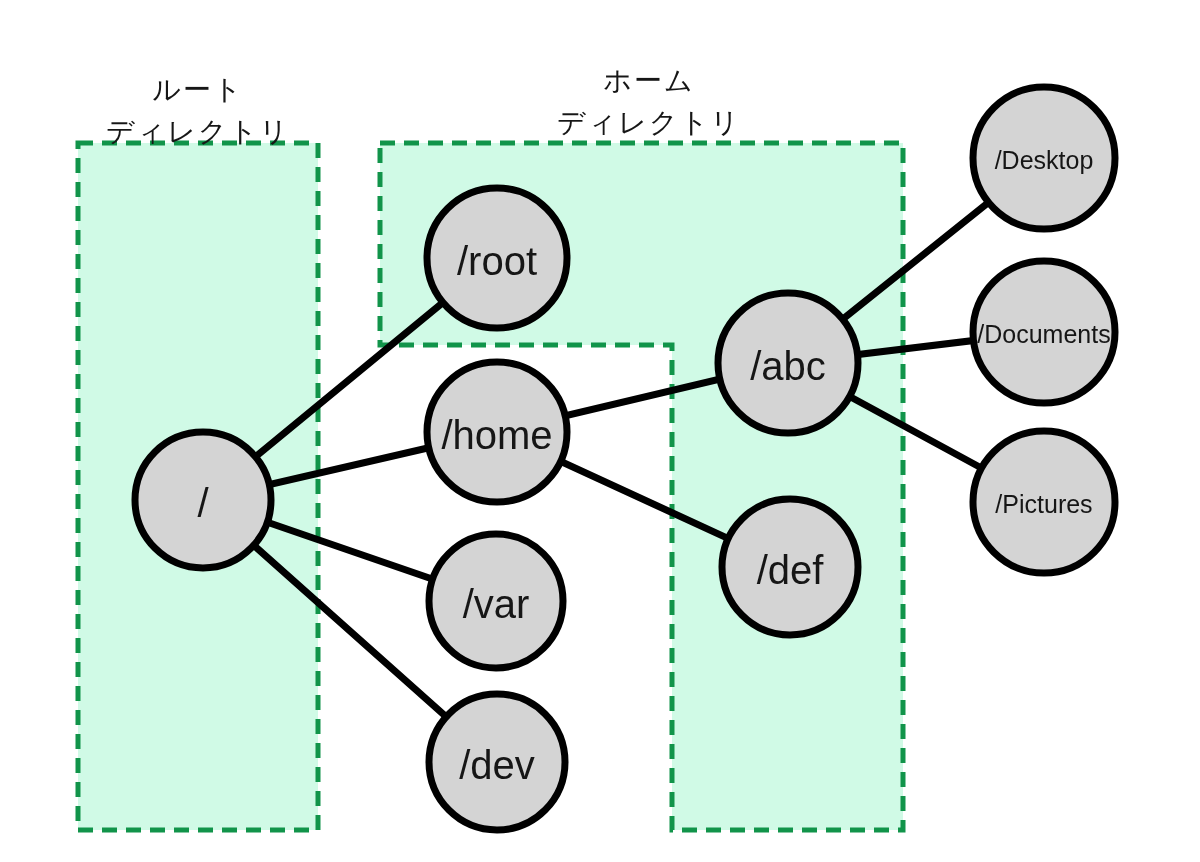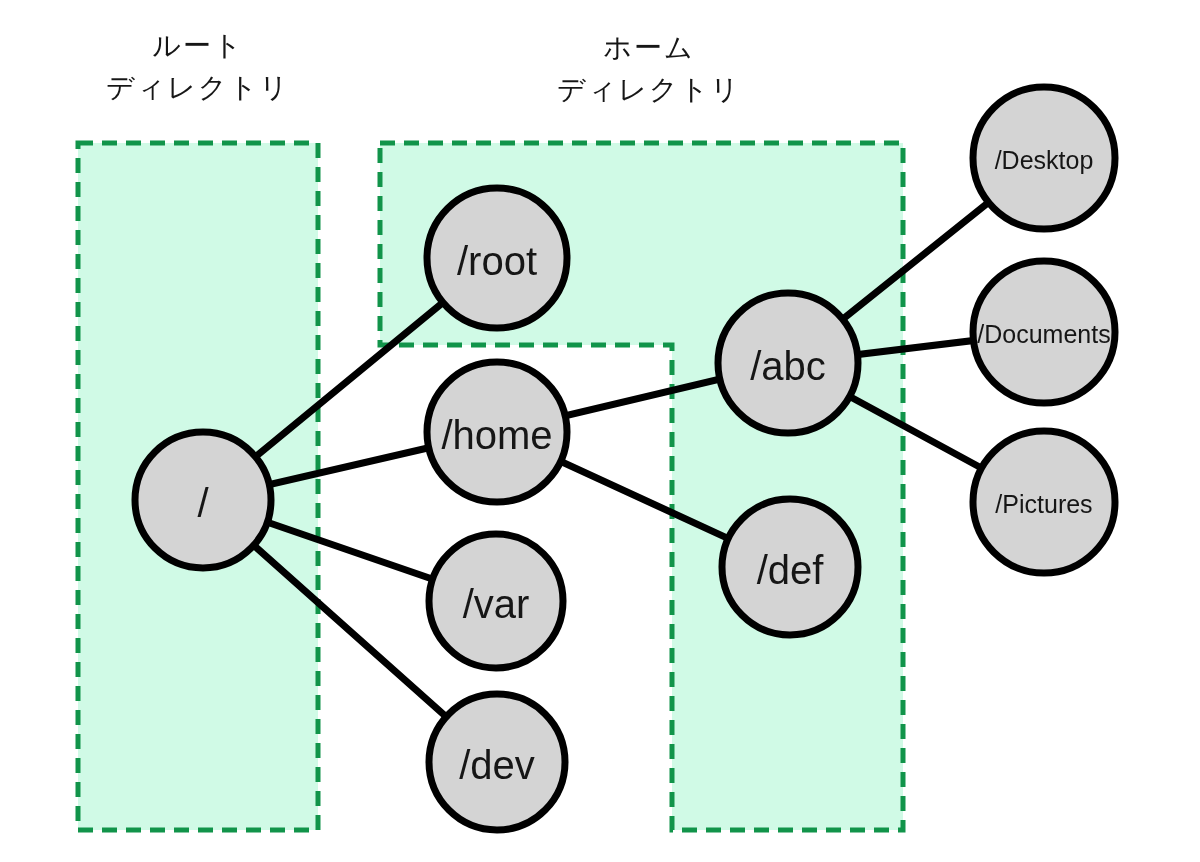--- a/index.html
+++ b/index.html
@@ -21,20 +21,21 @@
     top: 0;
   }
   .region-label {
     position: absolute;
     text-align: center;
     color: #161616;
     font-size: 28px;
     line-height: 42px;
     letter-spacing: 2px;
     white-space: nowrap;
+    margin-top: 44px;
   }
   .region-label span { display: block; }
   .node-text {
     font-family: "Liberation Sans", "DejaVu Sans", sans-serif;
     fill: #161616;
   }
   .node-text.big   { font-size: 40px; }
   .node-text.small { font-size: 25px; }
 </style>
 </head>
@@ -113,18 +114,18 @@
       </g>
 
     </g>
   </svg>
 
   <div class="region-label" style="left:78px; top:25px; width:240px;">
     <span>ルート</span>
     <span>ディレクトリ</span>
   </div>
 
-  <div class="region-label" style="left:469px; top:27px; width:360px;">
+  <div class="region-label" style="left:469px; top:16px; width:360px;">
     <span>ホーム</span>
     <span>ディレクトリ</span>
   </div>
 
 </div>
 
 </body></html>

